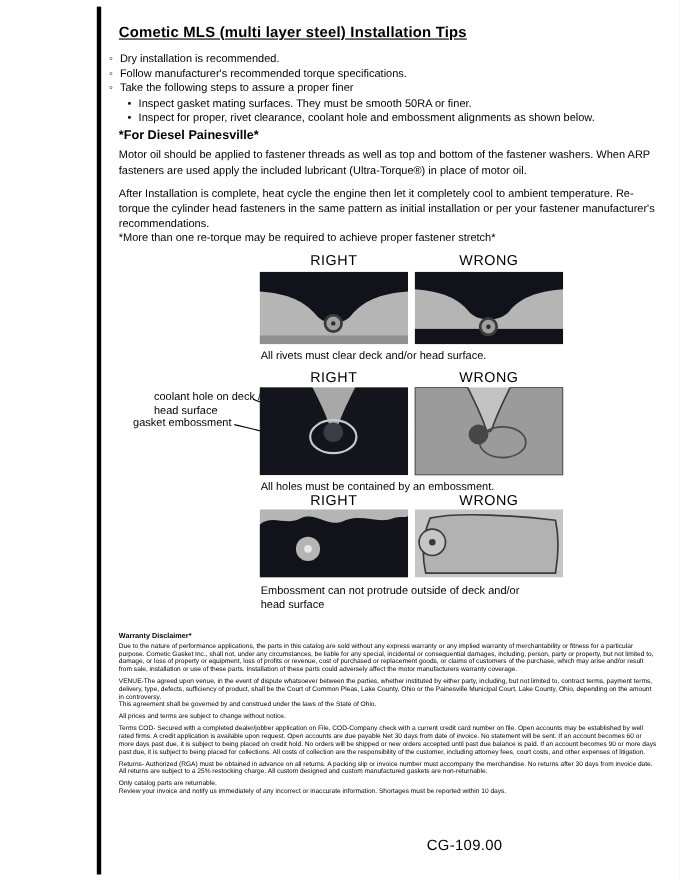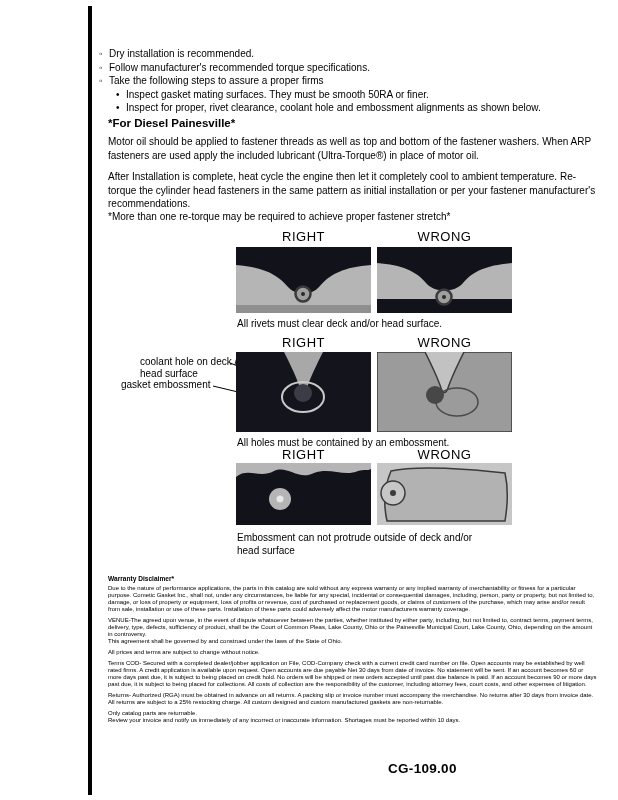--- a/index.html
+++ b/index.html
@@ -26,33 +26,34 @@
   .panel { position:absolute; width:135px; line-height:0; }
   .caption { position:absolute; left:237px; font-size:10px; line-height:13px; }
 
   .diag-label { position:absolute; font-size:10px; line-height:11.5px; }
   .pointer-overlay { position:absolute; left:130px; top:340px; width:185px; height:85px; }
 
   .warranty { position:absolute; left:108px; top:575px; width:490px; font-size:6px; line-height:7px; }
   .warranty h2 { font-size:6.6px; font-weight:bold; margin-bottom:3px; }
   .warranty p { white-space:pre-line; margin-bottom:4px; }
 
-  .doc-number { position:absolute; left:388px; top:761px; font-size:13.5px; letter-spacing:.3px;font-weight:bold; }
+  .doc-number { position:absolute; left:388px; top:761px; font-size:13.5px; letter-spacing:.3px; }
 </style>
 </head>
 <body>
 
 <div class="page">
   <div class="left-rule"></div>
 
+  <h1 class="title">Cometic MLS (multi layer steel) Installation Tips</h1>
 
   <ul class="tips">
     <li class="l1">Dry installation is recommended.</li>
     <li class="l1">Follow manufacturer's recommended torque specifications.</li>
-    <li class="l1">Take the following steps to assure a proper firms</li>
+    <li class="l1">Take the following steps to assure a proper finer</li>
     <li class="l2">Inspect gasket mating surfaces.  They must be smooth 50RA or finer.</li>
     <li class="l2">Inspect for proper, rivet clearance, coolant hole and embossment alignments as shown below.</li>
   </ul>
 
   <h2 class="diesel-head">*For Diesel Painesville*</h2>
   <p class="para para1">Motor oil should be applied to fastener threads as well as top and bottom of the fastener washers. When ARP fasteners are used apply the included lubricant (Ultra-Torque®) in place of motor oil.</p>
   <p class="para para2">After Installation is complete, heat cycle the engine then let it completely cool to ambient temperature. Re-torque the cylinder head fasteners in the same pattern as initial installation or per your fastener manufacturer's recommendations.</p>
   <p class="note">*More than one re-torque may be required to achieve proper fastener stretch*</p>
 
   <div class="col-head" style="left:236px; top:229px;">RIGHT</div>

